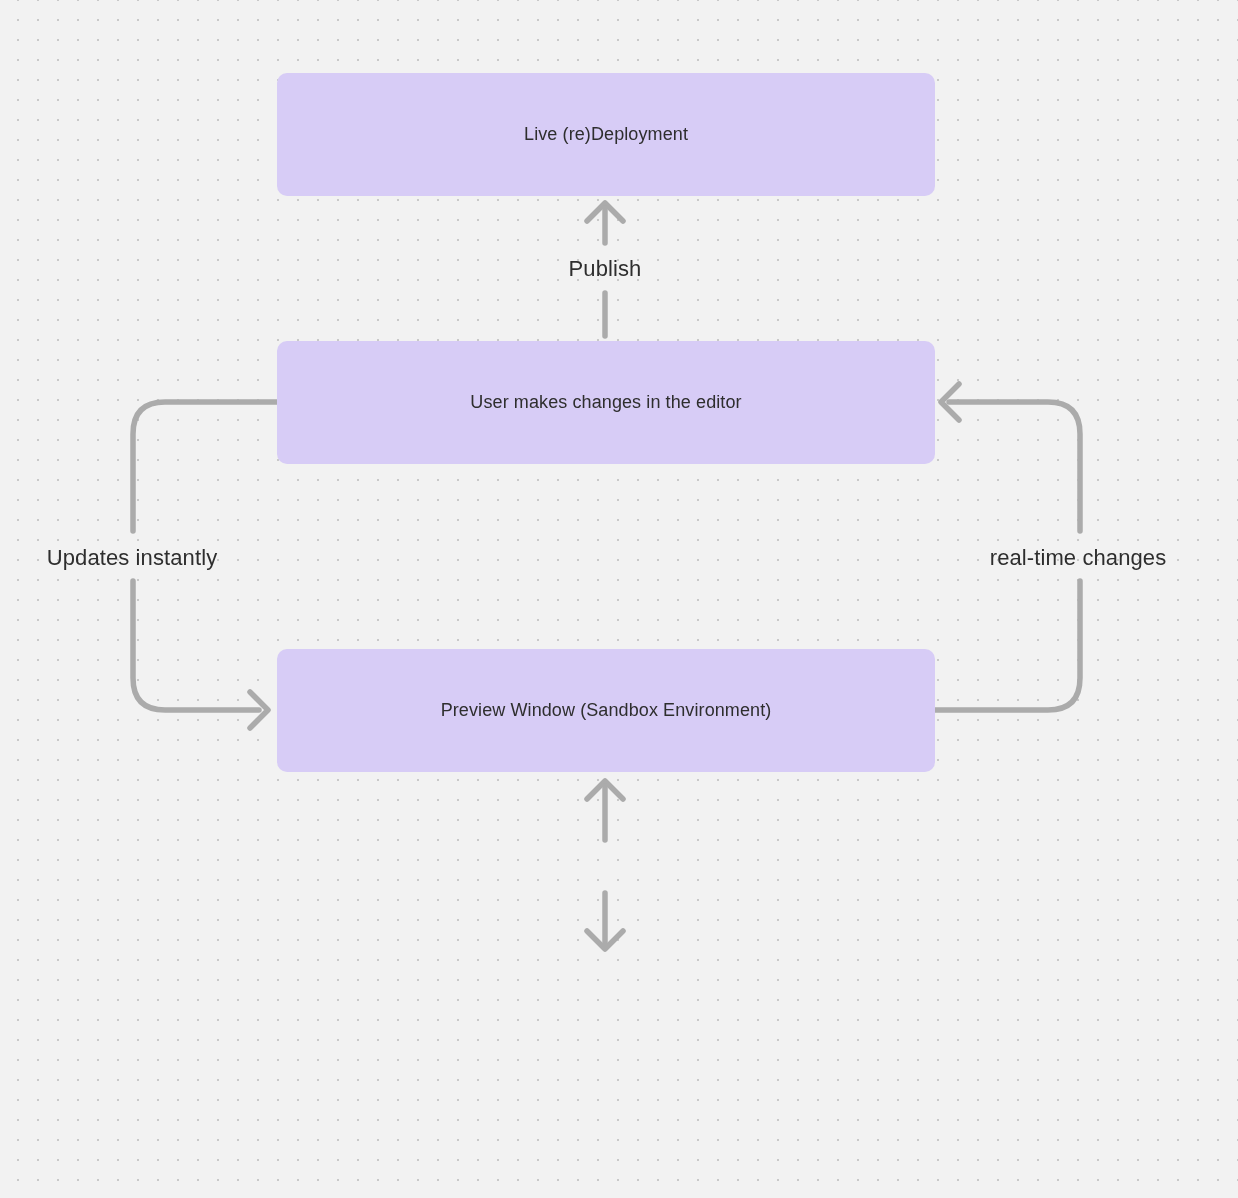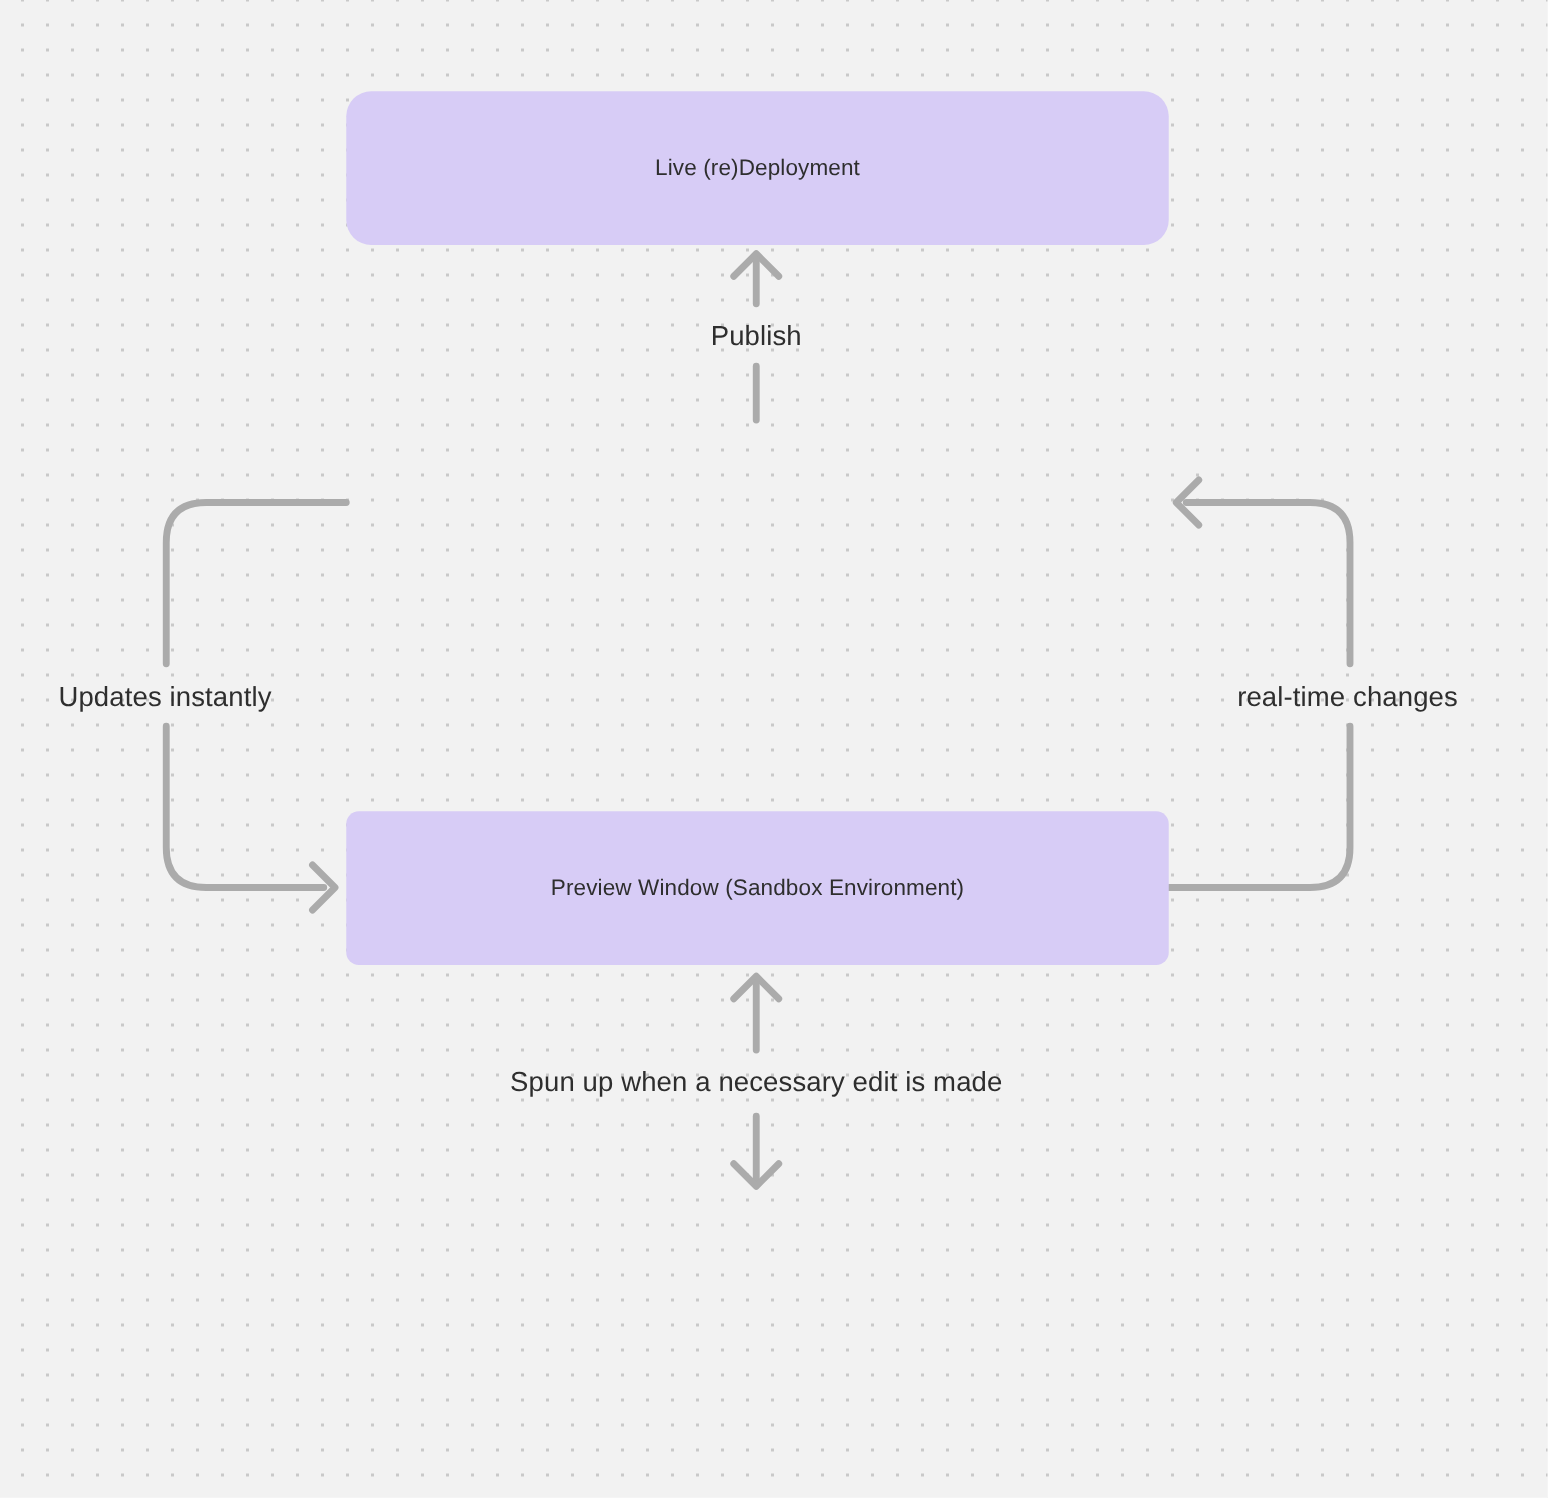--- a/index.html
+++ b/index.html
@@ -41,21 +41,21 @@
     display: flex;
     align-items: center;
     justify-content: center;
   }
   .node-label {
     font-size: 18px;
     color: #2e2e2e;
     letter-spacing: 0.1px;
     text-align: center;
   }
-  .node-live     { top: 73px; border-radius: 20px;  }
+  .node-live     { top: 73px;  }
   .node-user     { top: 341px; }
   .node-preview  { top: 649px; justify-content: center; }
   .node-dev      { top: 958px; }
 
   .edge-label {
     position: absolute;
     transform: translate(-50%, -50%);
     font-size: 22px;
     color: #2e2e2e;
     white-space: nowrap;
@@ -96,24 +96,26 @@
       <path d="M605 786 L605 840"></path>
       <path d="M605 893 L605 944"></path>
       <path d="M587 931 L605 949 L623 931"></path>
     </g>
   </svg>
 
   <div class="node node-live">
     <span class="node-label">Live (re)Deployment</span>
   </div>
 
+  <div class="node node-user">
+    <span class="node-label">User makes changes in the editor</span>
+  </div>
 
   <div class="node node-preview">
     <span class="node-label">Preview Window (Sandbox Environment)</span>
   </div>
 
 
   <div class="edge-label label-publish">Publish</div>
   <div class="edge-label label-updates">Updates instantly</div>
   <div class="edge-label label-realtime">real-time changes</div>
-  <div class="edge-label label-spunup">Spun up when a necessary edit is made</div>
 
 </div>
 
 </body></html>

